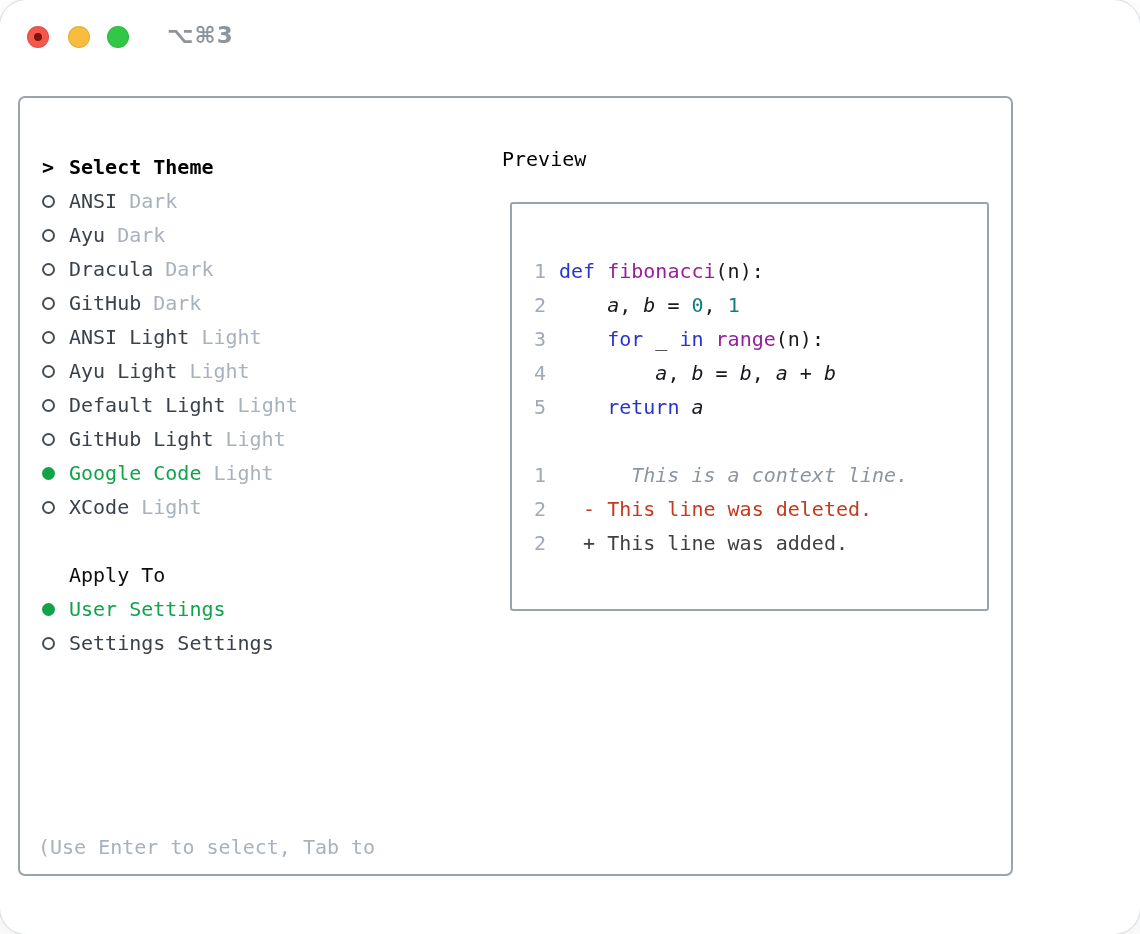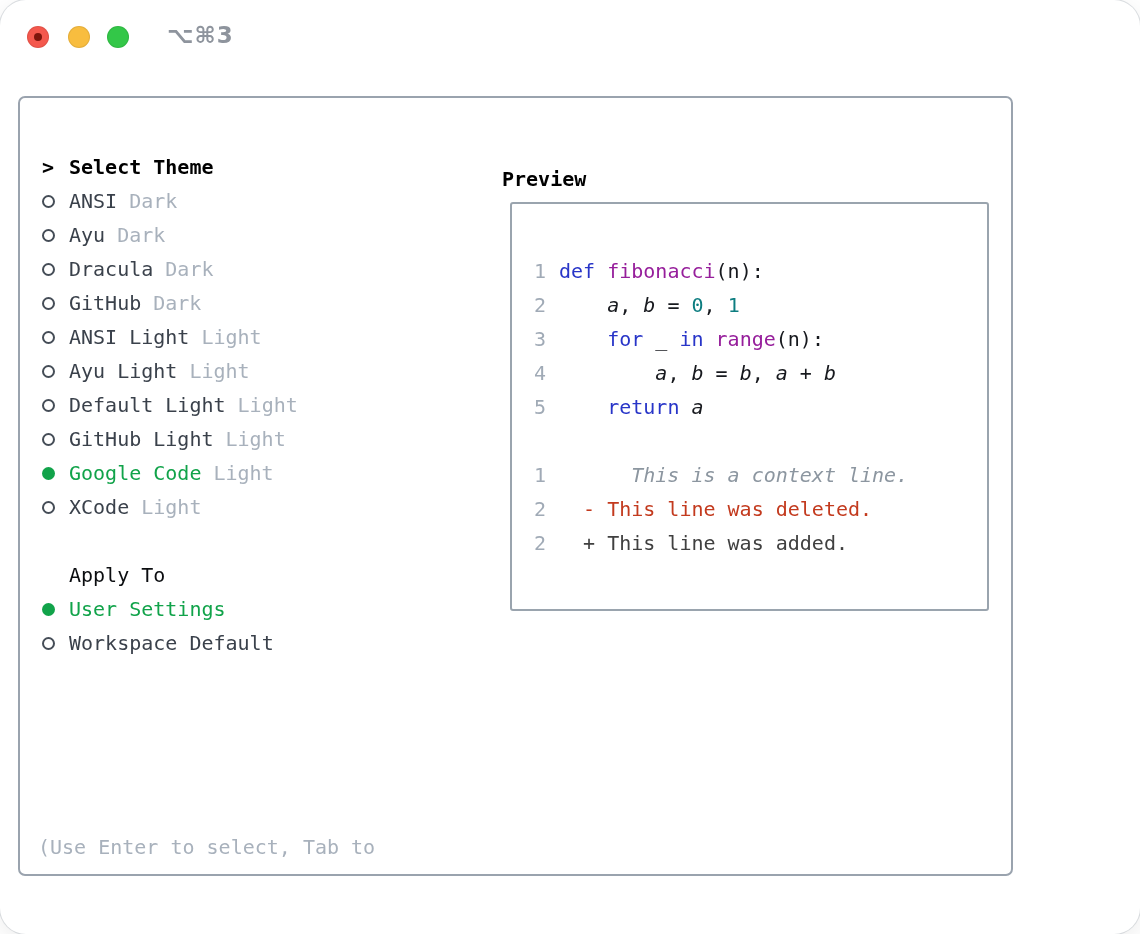--- a/index.html
+++ b/index.html
@@ -40,21 +40,21 @@
   .vr{color:#a8b1bc;margin-left:12px;}
   .apply-lbl{color:#3a414b;}
   .apply-lbl.sel{color:#11a34a;}
   .help{
     position:absolute;left:18px;top:664px;font-size:20px;line-height:34px;
     color:#a8b1bc;white-space:pre;
   }
   
   .preview-title{
     position:absolute;left:482px;top:44px;height:34px;line-height:34px;
-    font-size:20px;font-weight:bold;color:#000;margin-top:20px;
+    font-size:20px;font-weight:normal;color:#000;
   }
   .preview-box{
     position:absolute;left:490px;top:104px;width:475px;height:405px;
     border:2px solid #9aa4ae;border-radius:3px;background:#fff;box-sizing:content-box;
   }
   .code{position:absolute;left:20px;top:50px;font-size:20px;}
   .cline{height:34px;line-height:34px;white-space:pre;}
   .ln{display:inline-block;width:14px;text-align:right;margin-right:13px;color:#a0aab6;}
   .tok-kw{color:#2835c8;text-align:right;}
   .tok-fn{color:#961e9b;}
@@ -87,21 +87,21 @@
         <div class="row"><span class="marker"><span class="circle open"></span></span><span><span class="nm">GitHub</span><span class="vr">Dark</span></span></div>
         <div class="row"><span class="marker"><span class="circle open"></span></span><span><span class="nm">ANSI Light</span><span class="vr">Light</span></span></div>
         <div class="row"><span class="marker"><span class="circle open"></span></span><span><span class="nm">Ayu Light</span><span class="vr">Light</span></span></div>
         <div class="row"><span class="marker"><span class="circle open"></span></span><span><span class="nm">Default Light</span><span class="vr">Light</span></span></div>
         <div class="row"><span class="marker"><span class="circle open"></span></span><span><span class="nm">GitHub Light</span><span class="vr">Light</span></span></div>
         <div class="row"><span class="marker"><span class="circle filled"></span></span><span><span class="nm sel">Google Code</span><span class="vr">Light</span></span></div>
         <div class="row"><span class="marker"><span class="circle open"></span></span><span><span class="nm">XCode</span><span class="vr">Light</span></span></div>
         <div class="row"></div>
         <div class="row"><span class="marker"></span><span class="lbl-sub">Apply To</span></div>
         <div class="row"><span class="marker"><span class="circle filled"></span></span><span class="apply-lbl sel">User Settings</span></div>
-        <div class="row"><span class="marker"><span class="circle open"></span></span><span class="apply-lbl">Workspace Default</span></div>
+        <div class="row"><span class="marker"><span class="circle open"></span></span><span class="apply-lbl">Settings Settings</span></div>
       </div>
 
     <div class="help">
       <div>(Use Enter to select, Tab to</div>
       <div>change focus)</div>
     </div>
 
     <div class="preview-title">Preview</div>
 
     <div class="preview-box">

